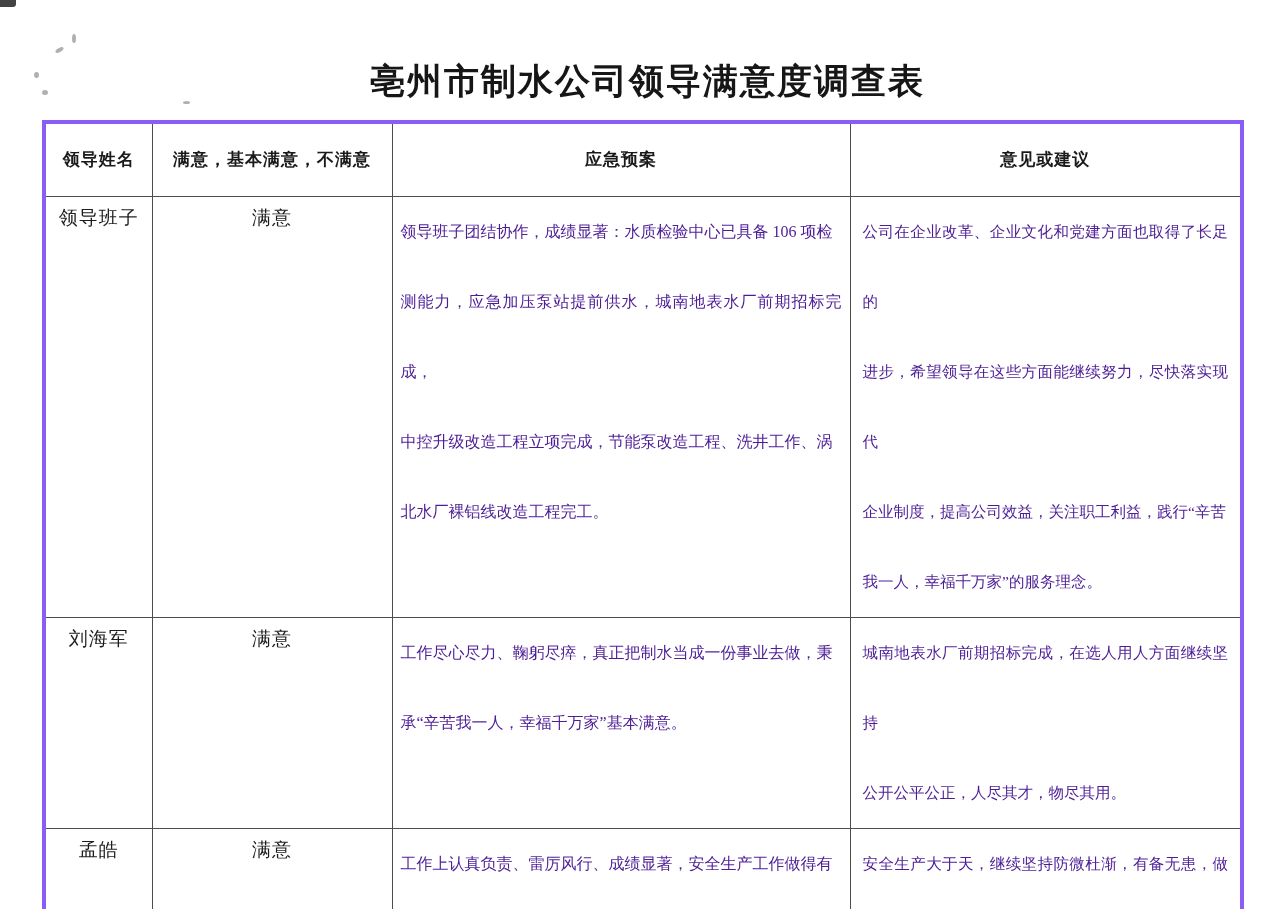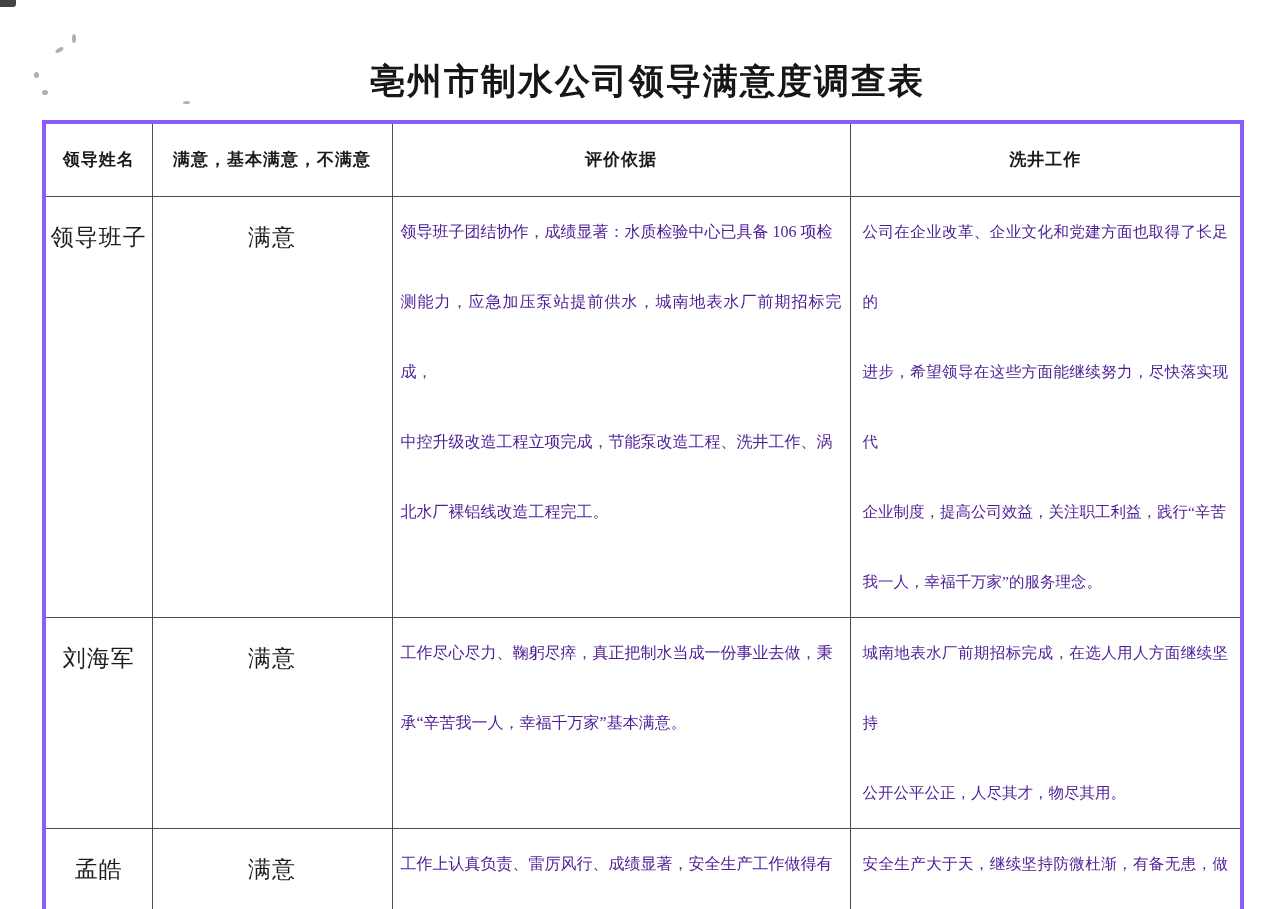--- a/index.html
+++ b/index.html
@@ -57,22 +57,22 @@
     font-size: 17px;
     font-weight: bold;
     text-align: center;
     vertical-align: middle;
     color: #1a1a1a;
     letter-spacing: 1px;
   }
   td.name-cell, td.rating-cell {
     vertical-align: top;
     text-align: center;
-    padding-top: 28px;
-    font-size: 23px;
+    padding-top: 8px;
+    font-size: 19px;
     line-height: 26px;
     letter-spacing: 1px;
   }
   td.basis-cell, td.sugg-cell {
     vertical-align: top;
     white-space: pre-line;
     line-height: 70px;
     padding: 0 8px;
     text-align: justify;
     color: #4c1d95;
@@ -113,22 +113,22 @@
     <colgroup>
       <col class="c1">
         <col class="c2">
         <col class="c3">
         <col class="c4">
     </colgroup>
     <thead>
       <tr class="hdr">
         <th class="hcell">领导姓名</th>
         <th class="hcell">满意，基本满意，不满意</th>
-        <th class="hcell">评价依据</th>
-        <th class="hcell">洗井工作</th>
+        <th class="hcell">应急预案</th>
+        <th class="hcell">意见或建议</th>
       </tr>
     </thead>
     <tbody>
       <tr class="r0">
         <td class="name-cell">领导班子</td>
         <td class="rating-cell">满意</td>
         <td class="basis-cell">领导班子团结协作，成绩显著：水质检验中心已具备 106 项检
 测能力，应急加压泵站提前供水，城南地表水厂前期招标完成，
 中控升级改造工程立项完成，节能泵改造工程、洗井工作、涡
 北水厂裸铝线改造工程完工。</td>

